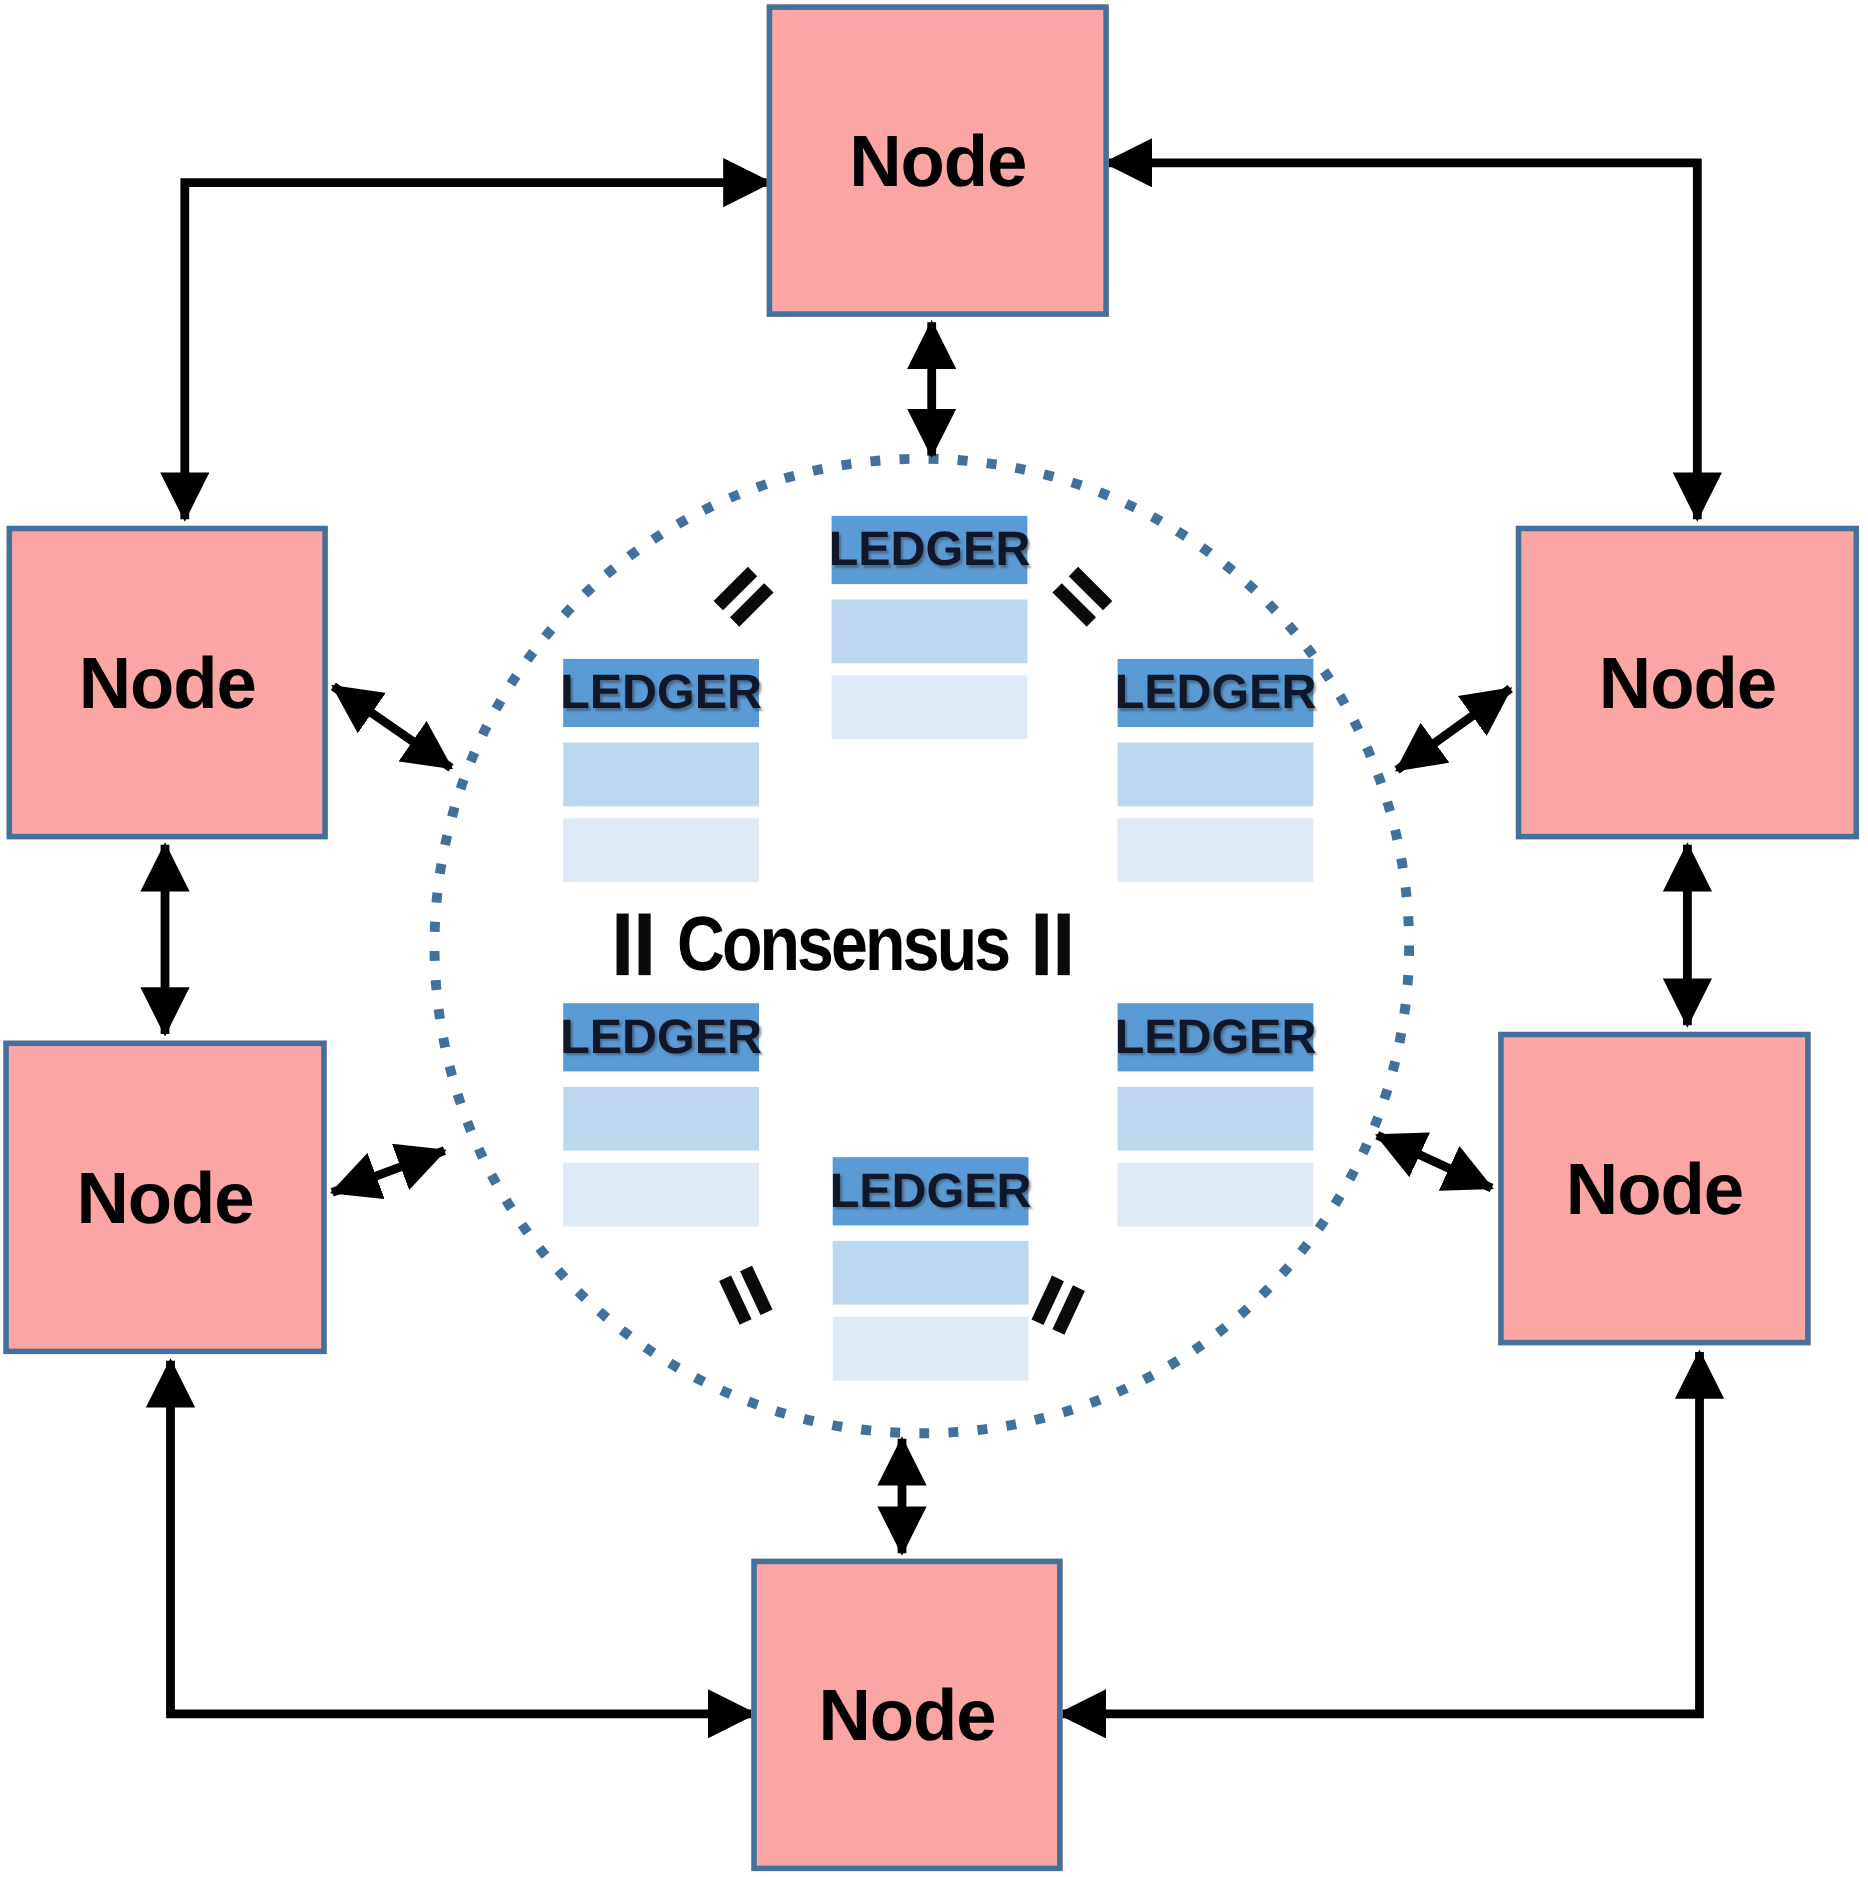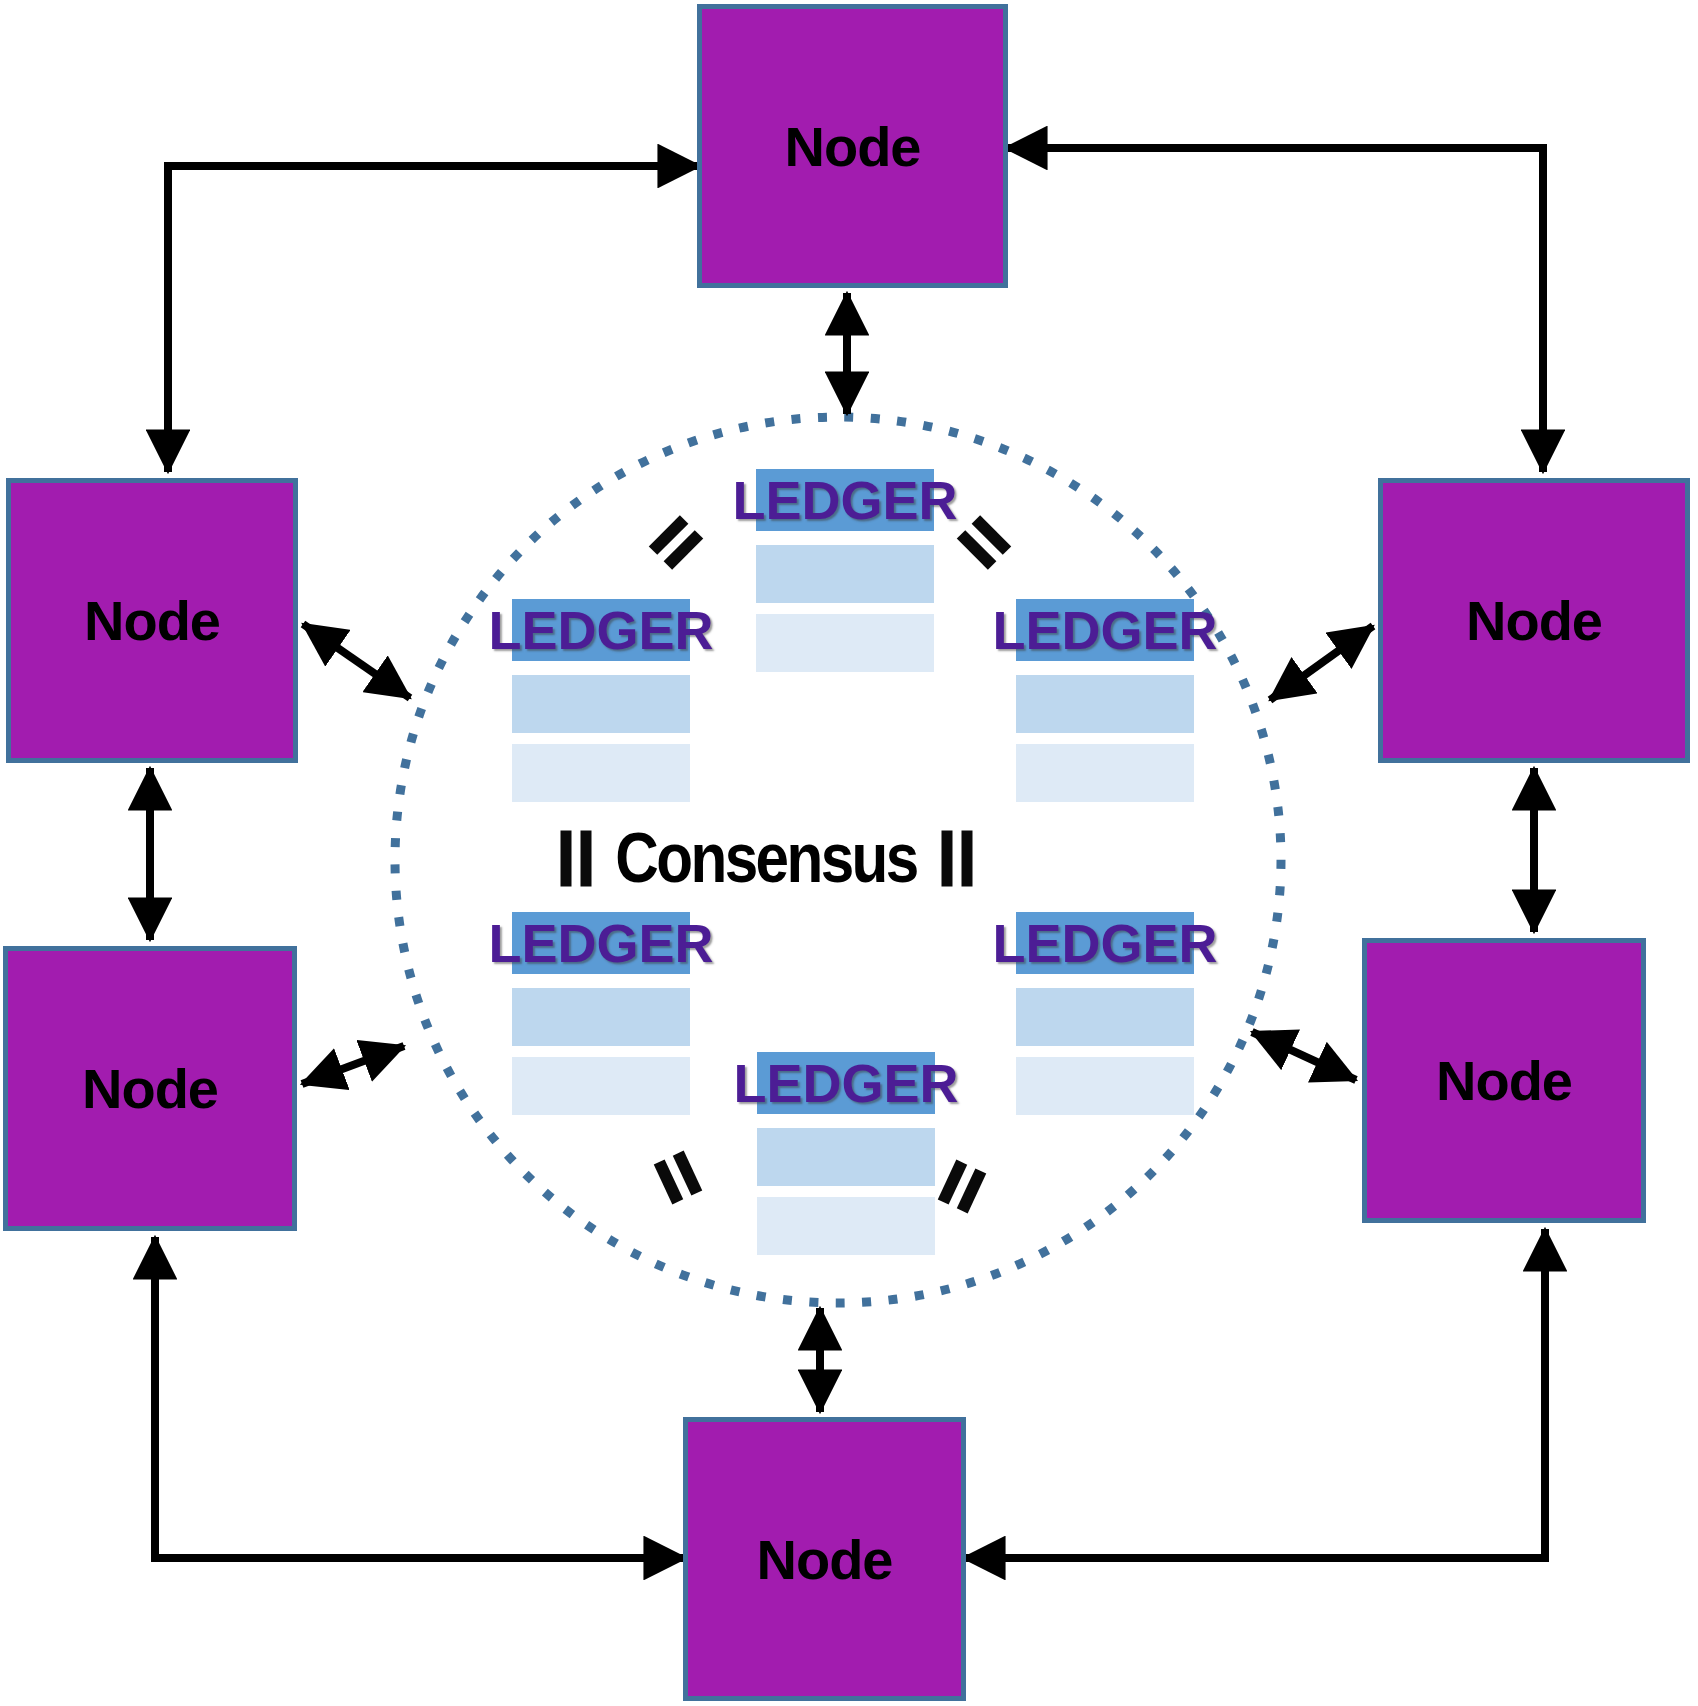--- a/index.html
+++ b/index.html
@@ -11,38 +11,38 @@
     font-family: "Liberation Sans", sans-serif;
     overflow: hidden;
   }
   svg.connector-layer {
     position: absolute;
     left: 0; top: 0;
     width: 1698px; height: 1706px;
   }
   .node {
     position: absolute;
-    background: #a21caf;
+    background: #fca5a5;
     border: 5px solid #41719c;
     box-sizing: border-box;
     display: flex;
     align-items: center;
     justify-content: center;
     font-weight: 700;
-    font-size: 56px;
+    font-size: 66px;
     letter-spacing: -1px;
     color: #000000;
   }
   .ledger { position: absolute; width: 178px; }
   .ledger-header {
     height: 62px;
     background: #5b9bd5;
-    color: #4c1d95;
+    color: #0f172a;
     font-weight: 700;
-    font-size: 54px;
+    font-size: 44px;
     display: flex;
     align-items: center;
     justify-content: center;
     text-shadow: 2px 2px 2px rgba(60,60,60,0.5);
   }
   .ledger-row { height: 58px; }
   .ledger-row.gap-a { margin-top: 14px; }
   .ledger-row.gap-b { margin-top: 11px; }
   .row-med   { background: #bdd7ee; }
   .row-light { background: #deeaf6; }

